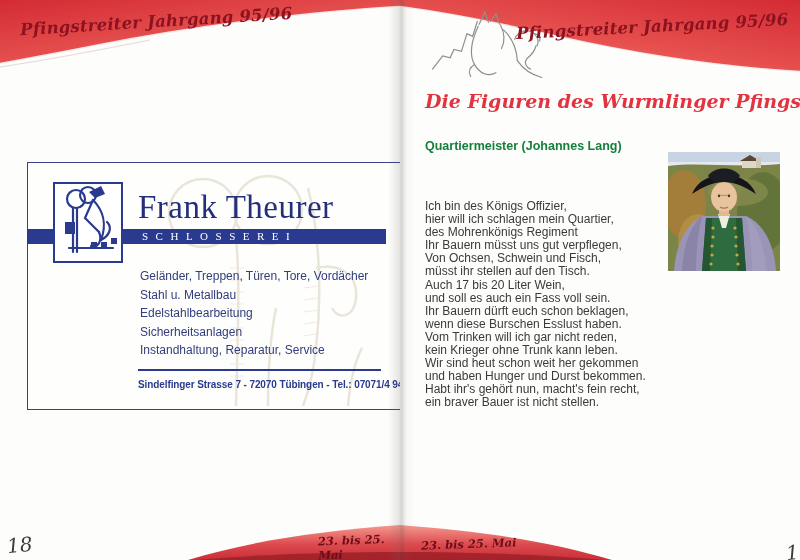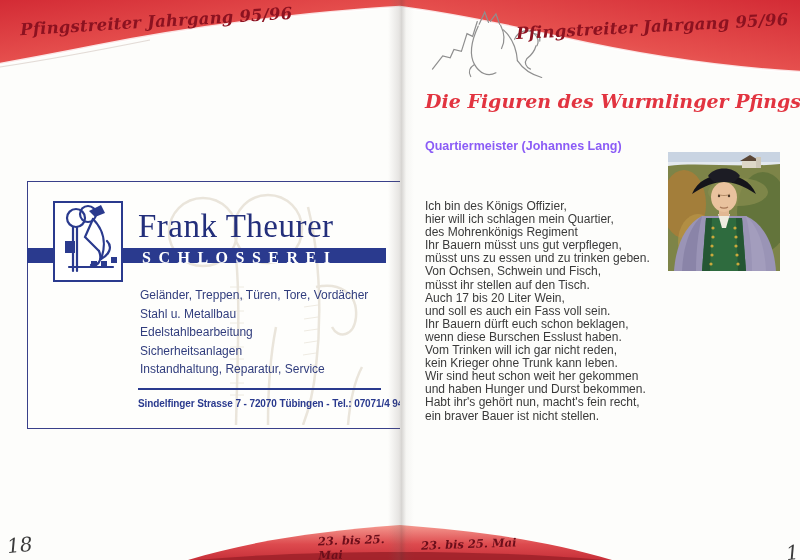--- a/index.html
+++ b/index.html
@@ -18,40 +18,40 @@
   .hdr-left{position:absolute;left:20px;top:12px;font-size:16.5px;transform:rotate(-3.5deg);letter-spacing:0.2px;}
   .hdr-right{position:absolute;right:12px;top:17px;font-size:16.5px;transform:rotate(-3deg);letter-spacing:0.2px;}
   .date-left{position:absolute;left:318px;top:533px;font-size:11.5px;color:#6b0e1a;transform:rotate(-2deg);}
   .date-right{position:absolute;left:21px;top:537px;font-size:11.5px;color:#6b0e1a;transform:rotate(-2deg);}
   .pageno{font-family:"DejaVu Serif",serif;font-style:italic;color:#3a3a3a;font-size:20px;}
   .pageno-left{position:absolute;left:7px;top:533px;transform:rotate(-6deg);}
   .pageno-right{position:absolute;left:386px;top:540px;transform:rotate(-6deg);}
 
   
   .ad-box{position:absolute;left:27px;top:162px;width:390px;height:248px;background:#fefefc;
-          border:1.5px solid #39408a;box-sizing:border-box;margin-top:19px;}
+          border:1.5px solid #39408a;box-sizing:border-box;}
   .ad-watermark{position:absolute;left:90px;top:5px;width:265px;height:238px;opacity:0.33;}
   .ad-bar{position:absolute;left:-1px;top:66px;width:359px;height:15px;background:#2a3a8e;}
   .ad-logo{position:absolute;left:25px;top:19px;width:70px;height:81px;background:#ffffff;
            border:2px solid #2a3a8e;box-sizing:border-box;z-index:3;}
   .ad-company{position:absolute;left:110px;top:26px;font-family:"Liberation Serif",serif;
               font-size:33px;color:#232f7b;letter-spacing:0.5px;white-space:nowrap;}
   .ad-tagline{position:absolute;left:114px;top:67px;font-family:"Liberation Serif",serif;
-              font-size:16px;font-weight:bold;color:#ffffff;letter-spacing:7.5px;z-index:4;white-space:nowrap;}
+              font-size:11px;font-weight:normal;color:#ffffff;letter-spacing:7.5px;z-index:4;white-space:nowrap;}
   .ad-services{position:absolute;left:112px;top:104px;color:#313d7d;font-size:12px;}
   .ad-services div{height:18.5px;line-height:18.5px;white-space:nowrap;}
   .ad-sep{position:absolute;left:110px;top:206px;width:243px;height:2px;background:#2a3a8e;}
   .ad-address{position:absolute;left:110px;top:216px;font-size:10px;font-weight:bold;
               color:#2a3a8e;letter-spacing:-0.1px;white-space:nowrap;}
 
   
   .sketch{position:absolute;left:25px;top:8px;width:140px;height:82px;}
   .article-title{position:absolute;left:25px;top:90px;font-family:"DejaVu Serif",serif;
                  font-style:italic;font-weight:bold;font-size:19px;color:#e23440;white-space:nowrap;}
-  .article-heading{position:absolute;left:25px;top:139px;font-size:12.5px;font-weight:bold;color:#8b5cf6;}
+  .article-heading{position:absolute;left:25px;top:139px;font-size:12.5px;font-weight:bold;color:#15803d;}
   .poem{position:absolute;left:25px;top:160px;font-size:12px;line-height:13.1px;color:#3a3a3a;margin-top:40px;}
   .poem div{white-space:nowrap;}
 
   .photo{position:absolute;left:268px;top:152px;width:112px;height:119px;}
 
   .gutter{position:absolute;left:388px;top:0;width:26px;height:560px;z-index:6;pointer-events:none;
           background:linear-gradient(90deg,rgba(110,100,95,0) 0%,rgba(110,100,95,0.16) 42%,
                      rgba(80,70,66,0.22) 52%,rgba(110,100,95,0.05) 70%,rgba(110,100,95,0) 100%);}
 </style>
 </head>
@@ -183,21 +183,20 @@
     <div class="script hdr-right">Pfingstreiter Jahrgang 95/96</div>
 
     <div class="article-title">Die Figuren des Wurmlinger Pfingstritts</div>
     <div class="article-heading">Quartiermeister (Johannes Lang)</div>
 
     <div class="poem">
       <div>Ich bin des Königs Offizier,</div>
       <div>hier will ich schlagen mein Quartier,</div>
       <div>des Mohrenkönigs Regiment</div>
       <div>Ihr Bauern müsst uns gut verpflegen,</div>
-      <div>müsst uns zu essen und zu trinken geben.</div>
       <div>Von Ochsen, Schwein und Fisch,</div>
       <div>müsst ihr stellen auf den Tisch.</div>
       <div>Auch 17 bis 20 Liter Wein,</div>
       <div>und soll es auch ein Fass voll sein.</div>
       <div>Ihr Bauern dürft euch schon beklagen,</div>
       <div>wenn diese Burschen Esslust haben.</div>
       <div>Vom Trinken will ich gar nicht reden,</div>
       <div>kein Krieger ohne Trunk kann leben.</div>
       <div>Wir sind heut schon weit her gekommen</div>
       <div>und haben Hunger und Durst bekommen.</div>

